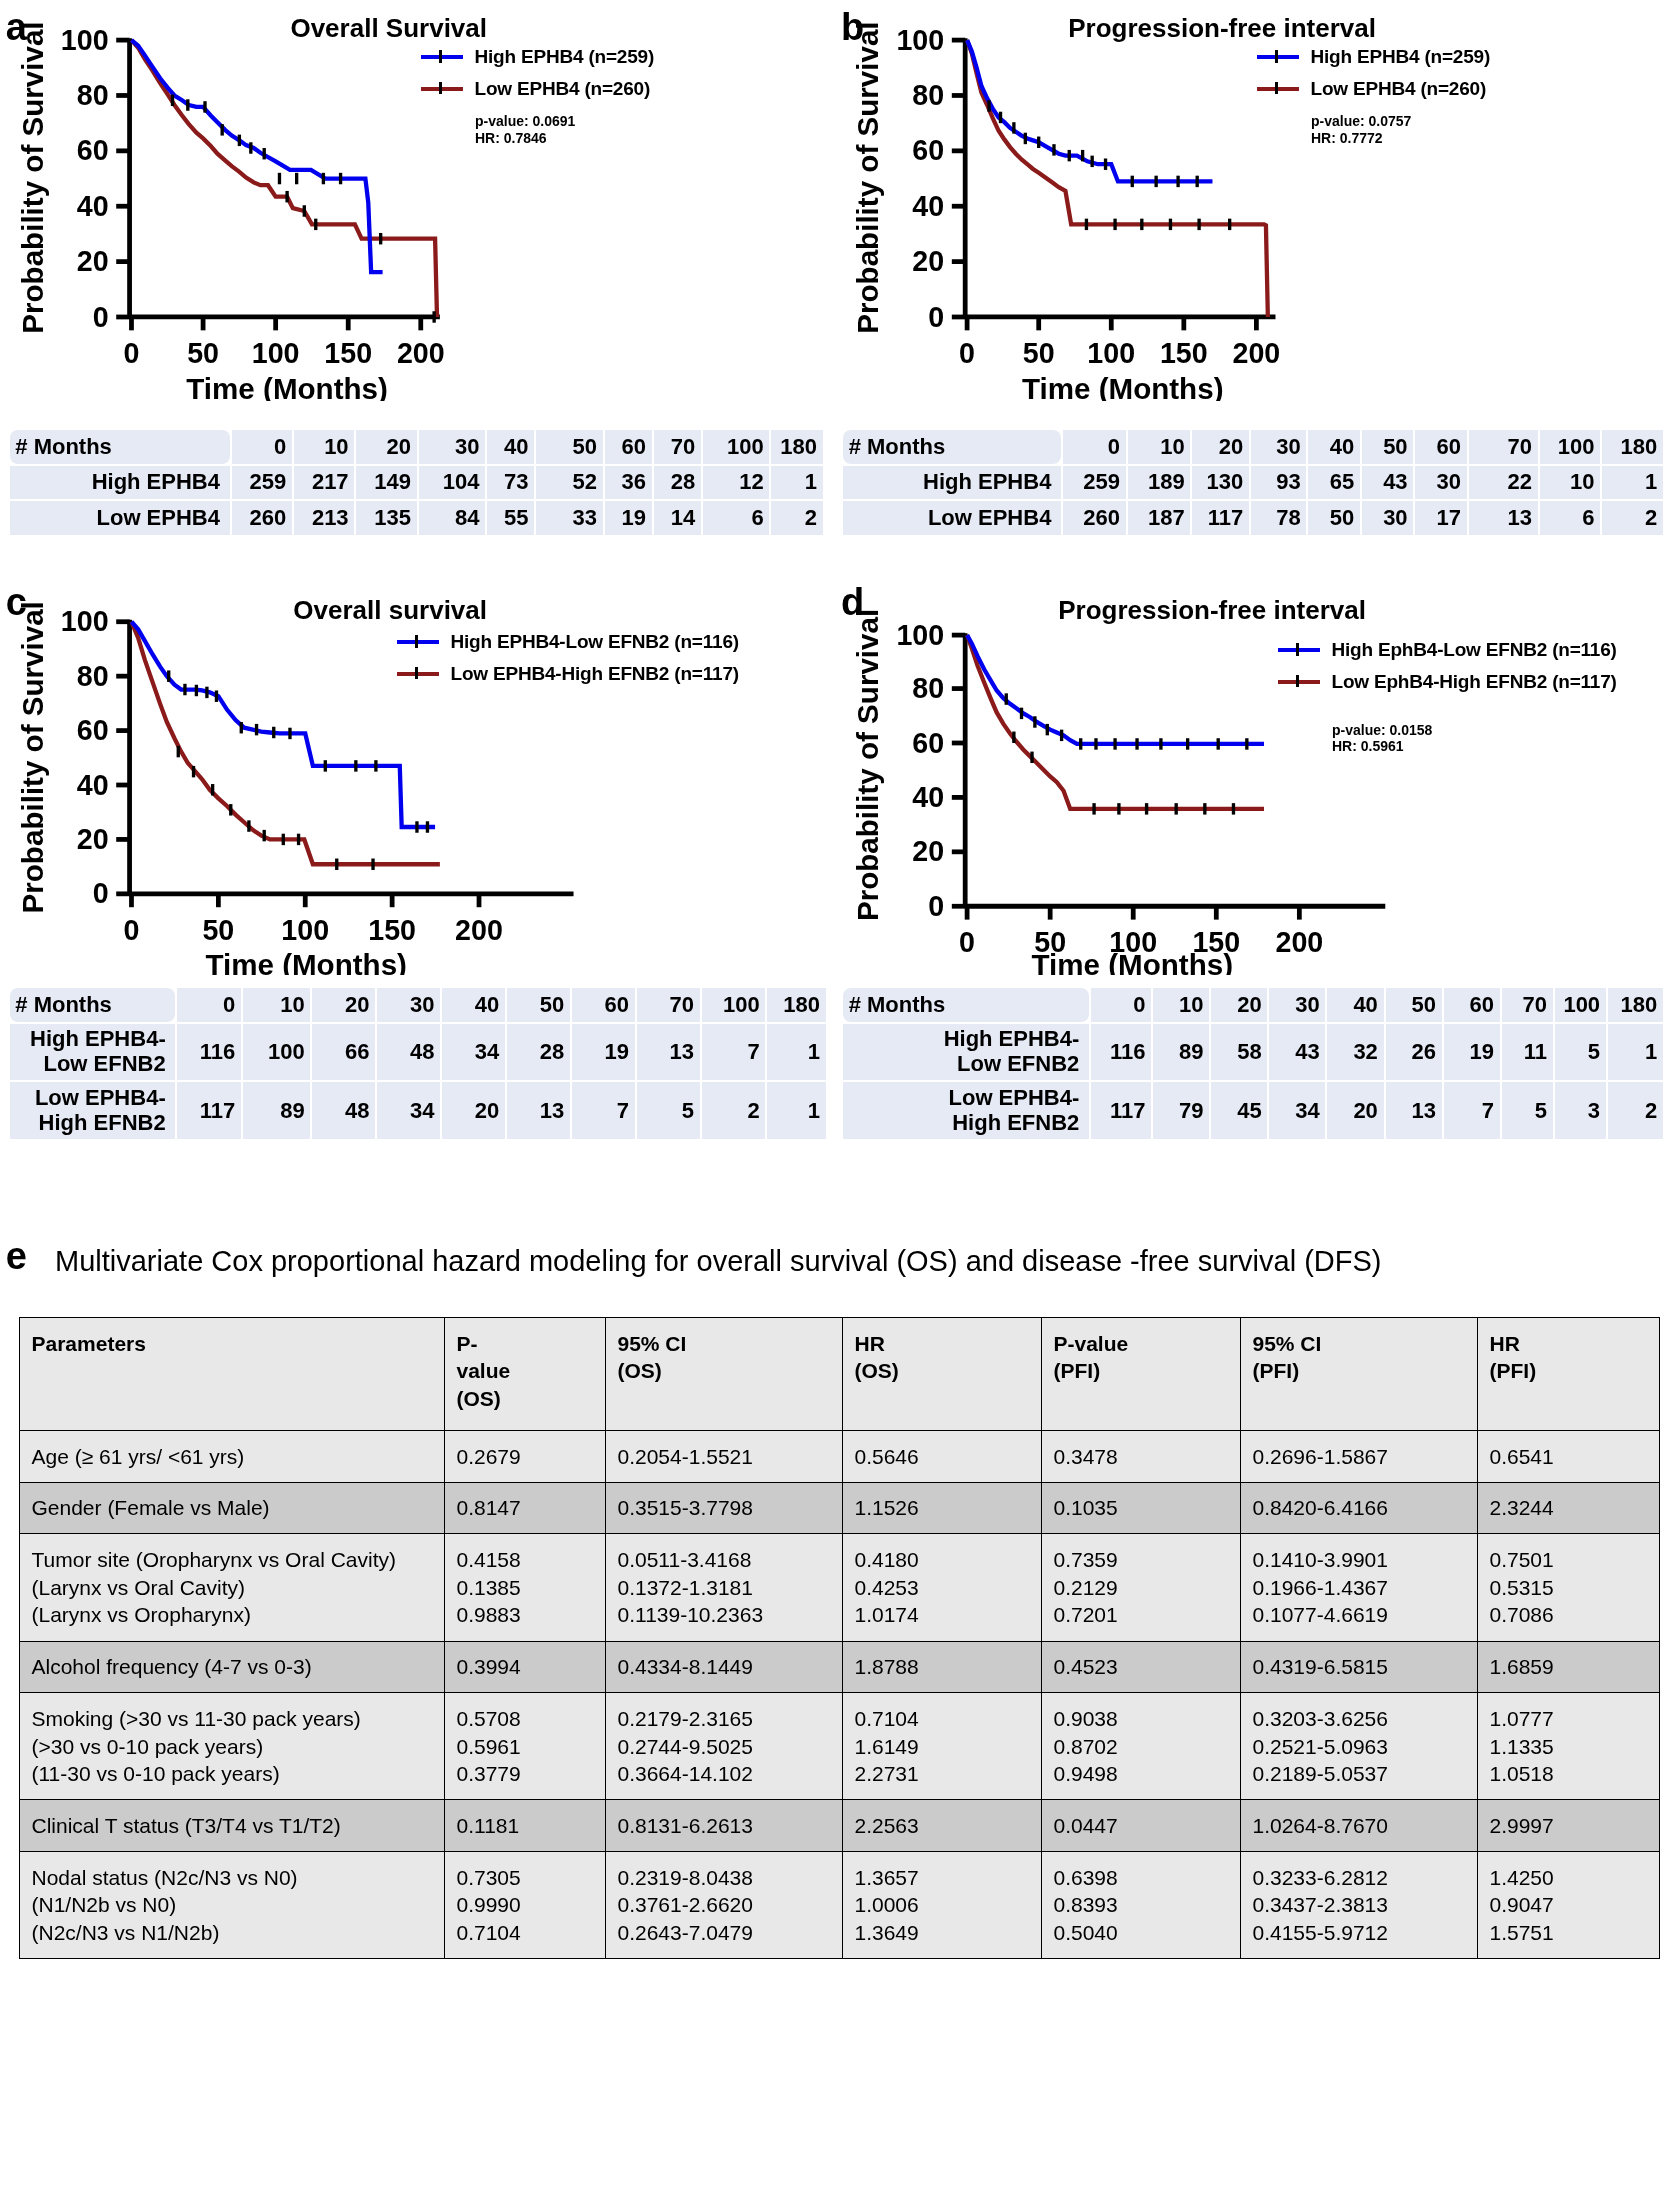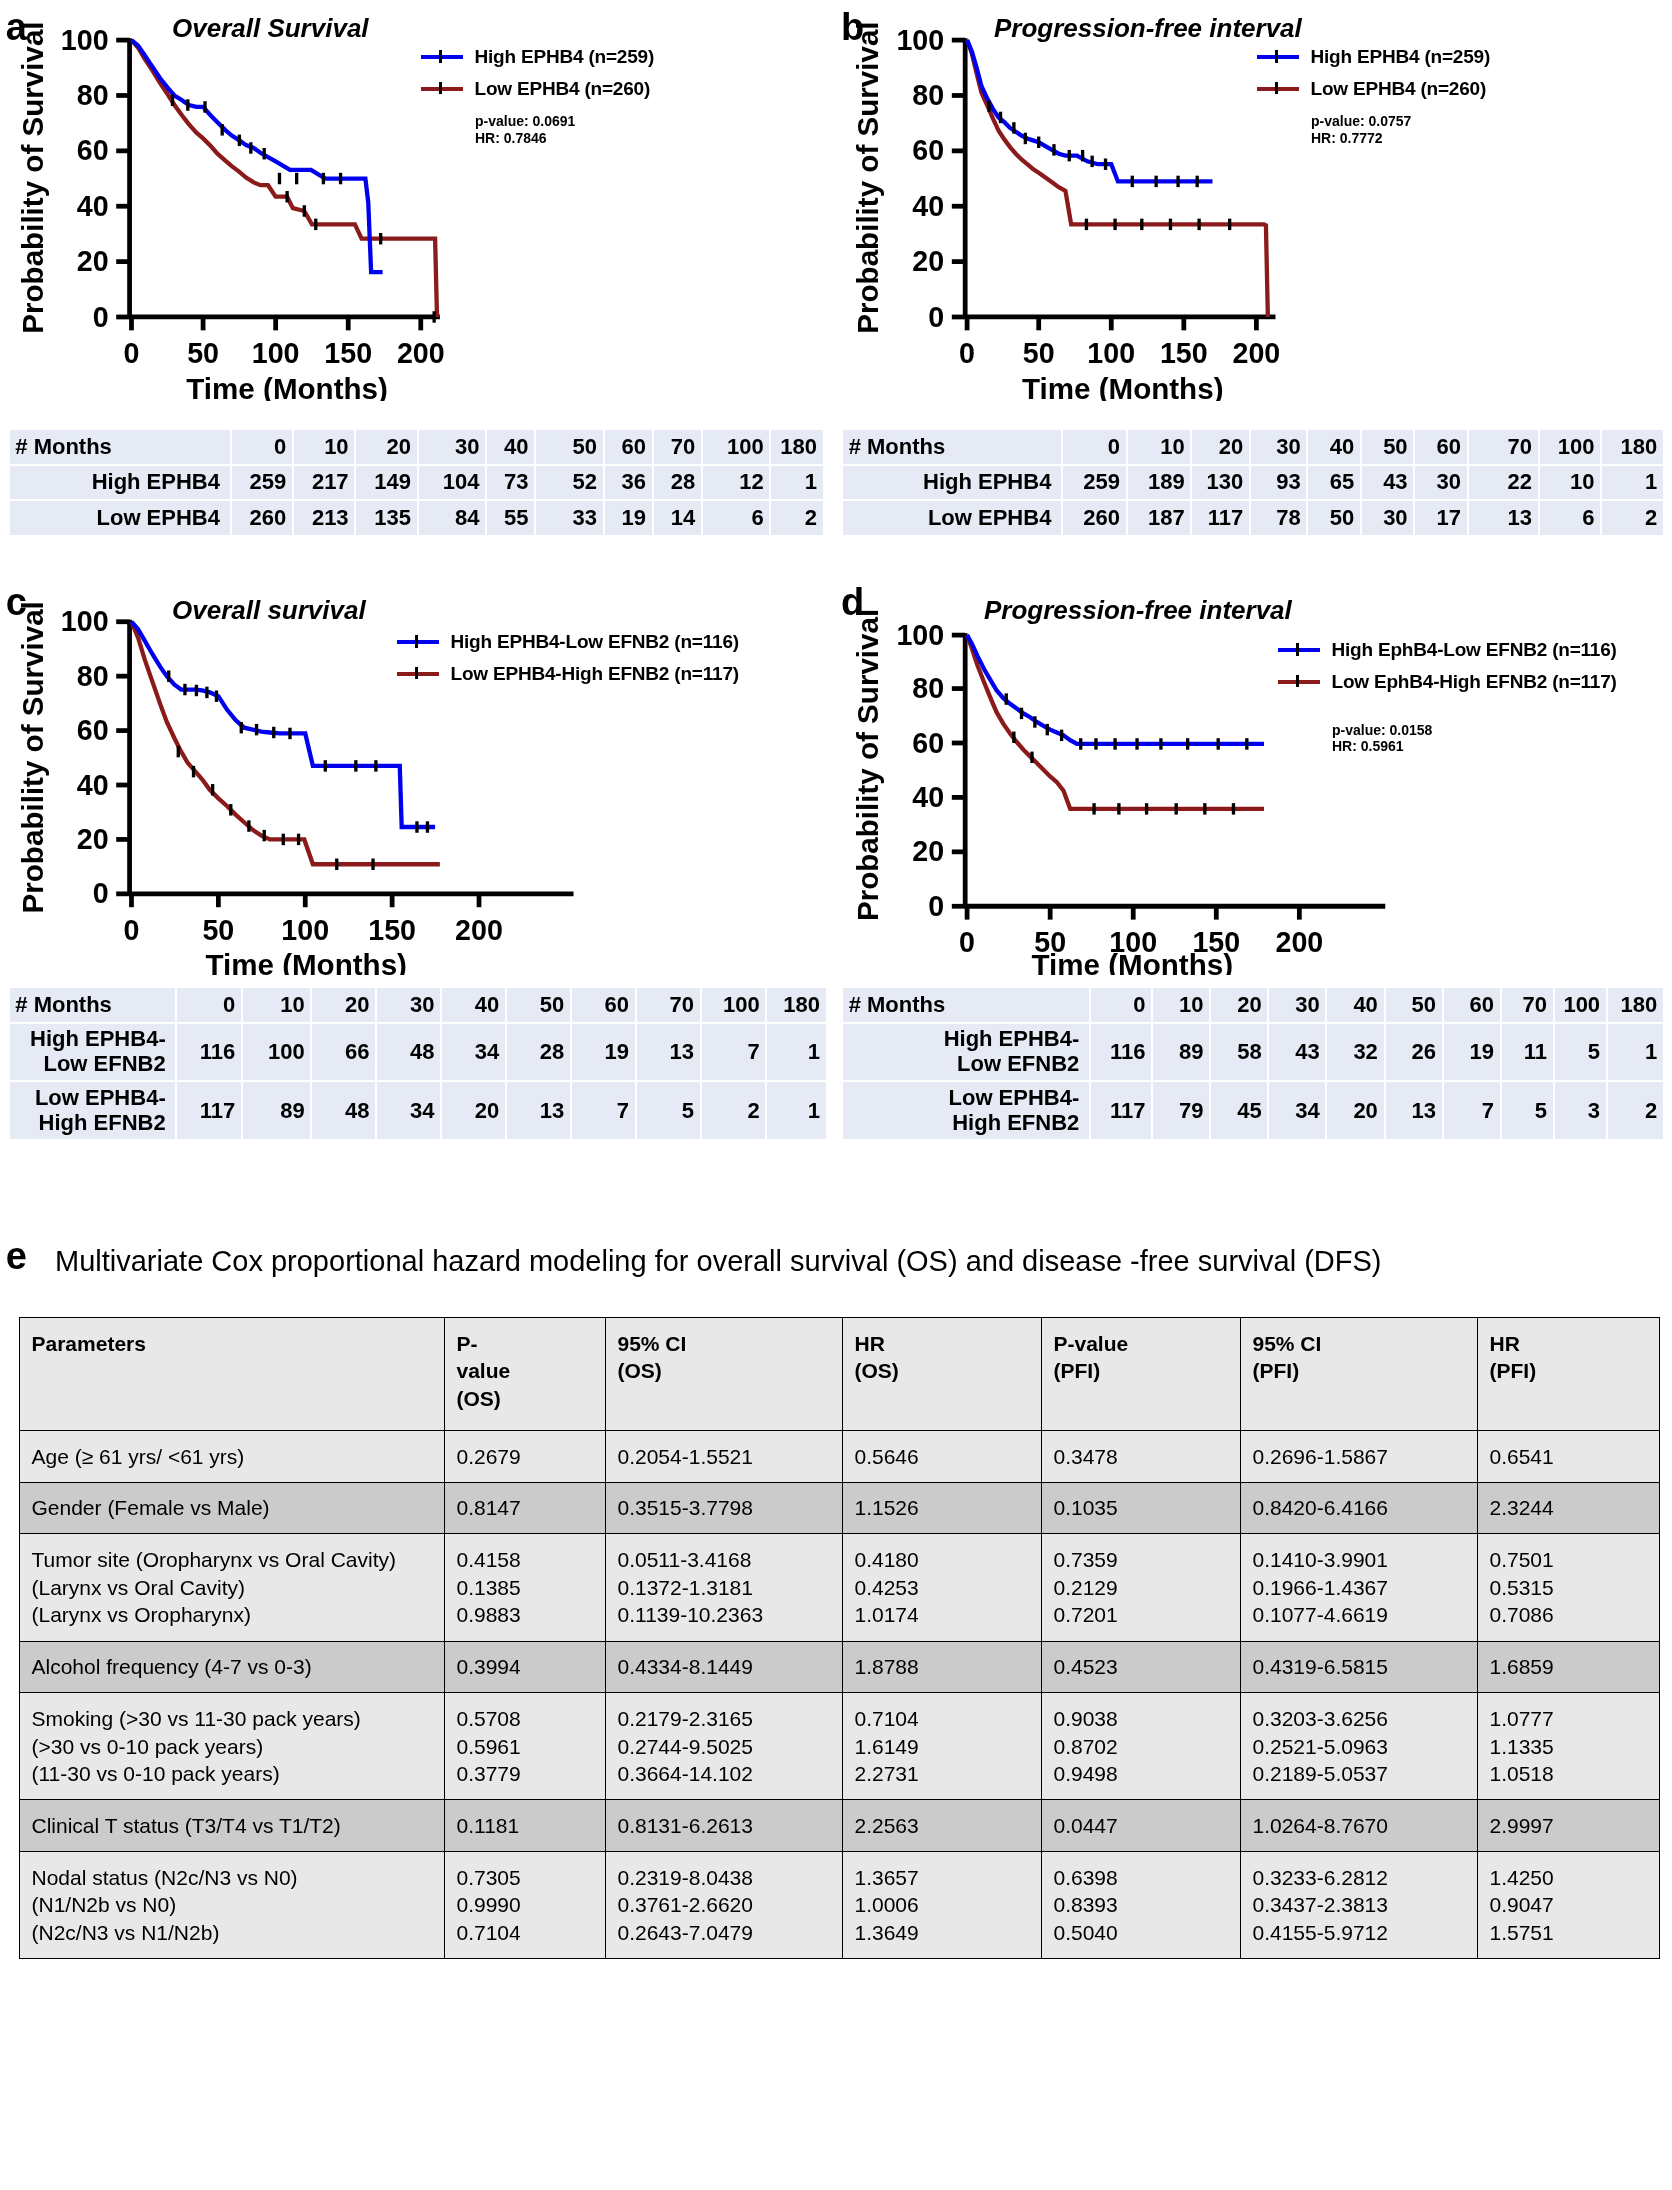--- a/index.html
+++ b/index.html
@@ -20,23 +20,22 @@
     font-size: 38px;
     font-family: "Liberation Sans", sans-serif;
   }
 
   
   .km-block { position: absolute; }
   .km-title {
     position: absolute;
     font-weight: bold;
     font-size: 26px;
-    text-align: left;
+    text-align: right;
     white-space: nowrap;
-    font-style: italic;
   }
   .km-svg { position: absolute; left: 0; top: 0; }
 
   .legend { position: absolute; }
   .legend-row {
     display: flex;
     align-items: center;
     white-space: nowrap;
     margin-bottom: 9.6px;
   }
@@ -55,21 +54,21 @@
   .risk-table {
     position: absolute;
     border-collapse: separate;
     border-spacing: 2.9px 2.9px;
     font-weight: bold;
     font-size: 22px;
     background: #ffffff;
   }
   .risk-table td { background: #e6eaf5; padding: 3.8px 5.7px; text-align: right; white-space: nowrap; }
   .risk-table td.rowlabel { background: #e6eaf5; text-align: right; padding-right: 9.6px; }
-  .risk-table td.rowlabel.lead { text-align: left; }
+  .risk-table td.rowlabel.lead { text-align: left; border-radius: 8px; }
   .risk-table td.two-line { line-height: 1.12; text-align: right; }
 
   
   #panel-e-title {
     position: absolute;
     font-size: 29px;
     font-family: "Liberation Sans", sans-serif;
     white-space: nowrap;
   }
   #cox-table {

